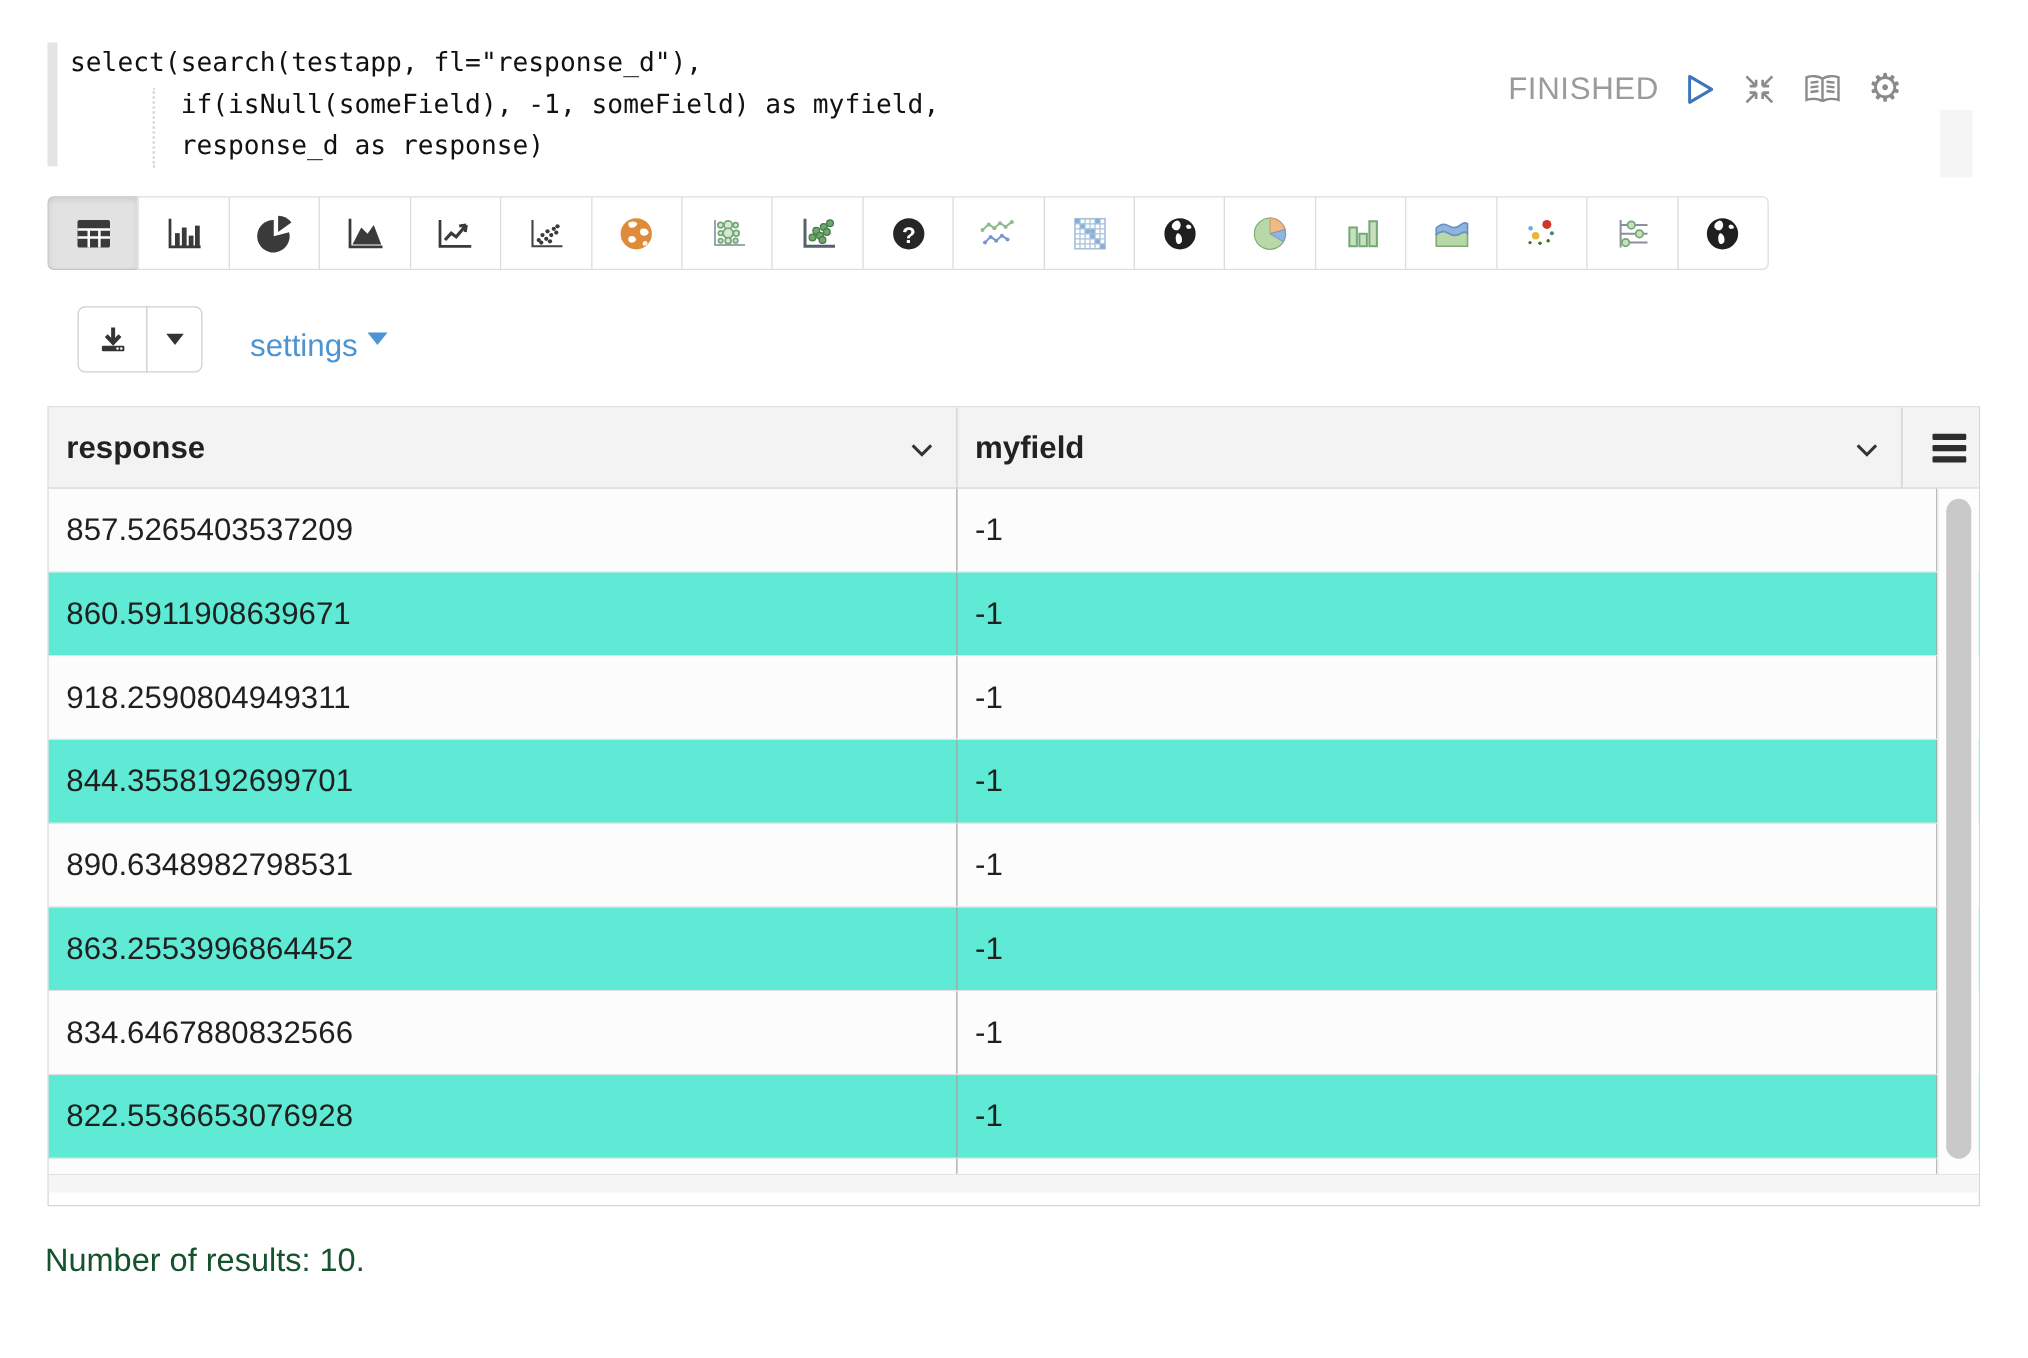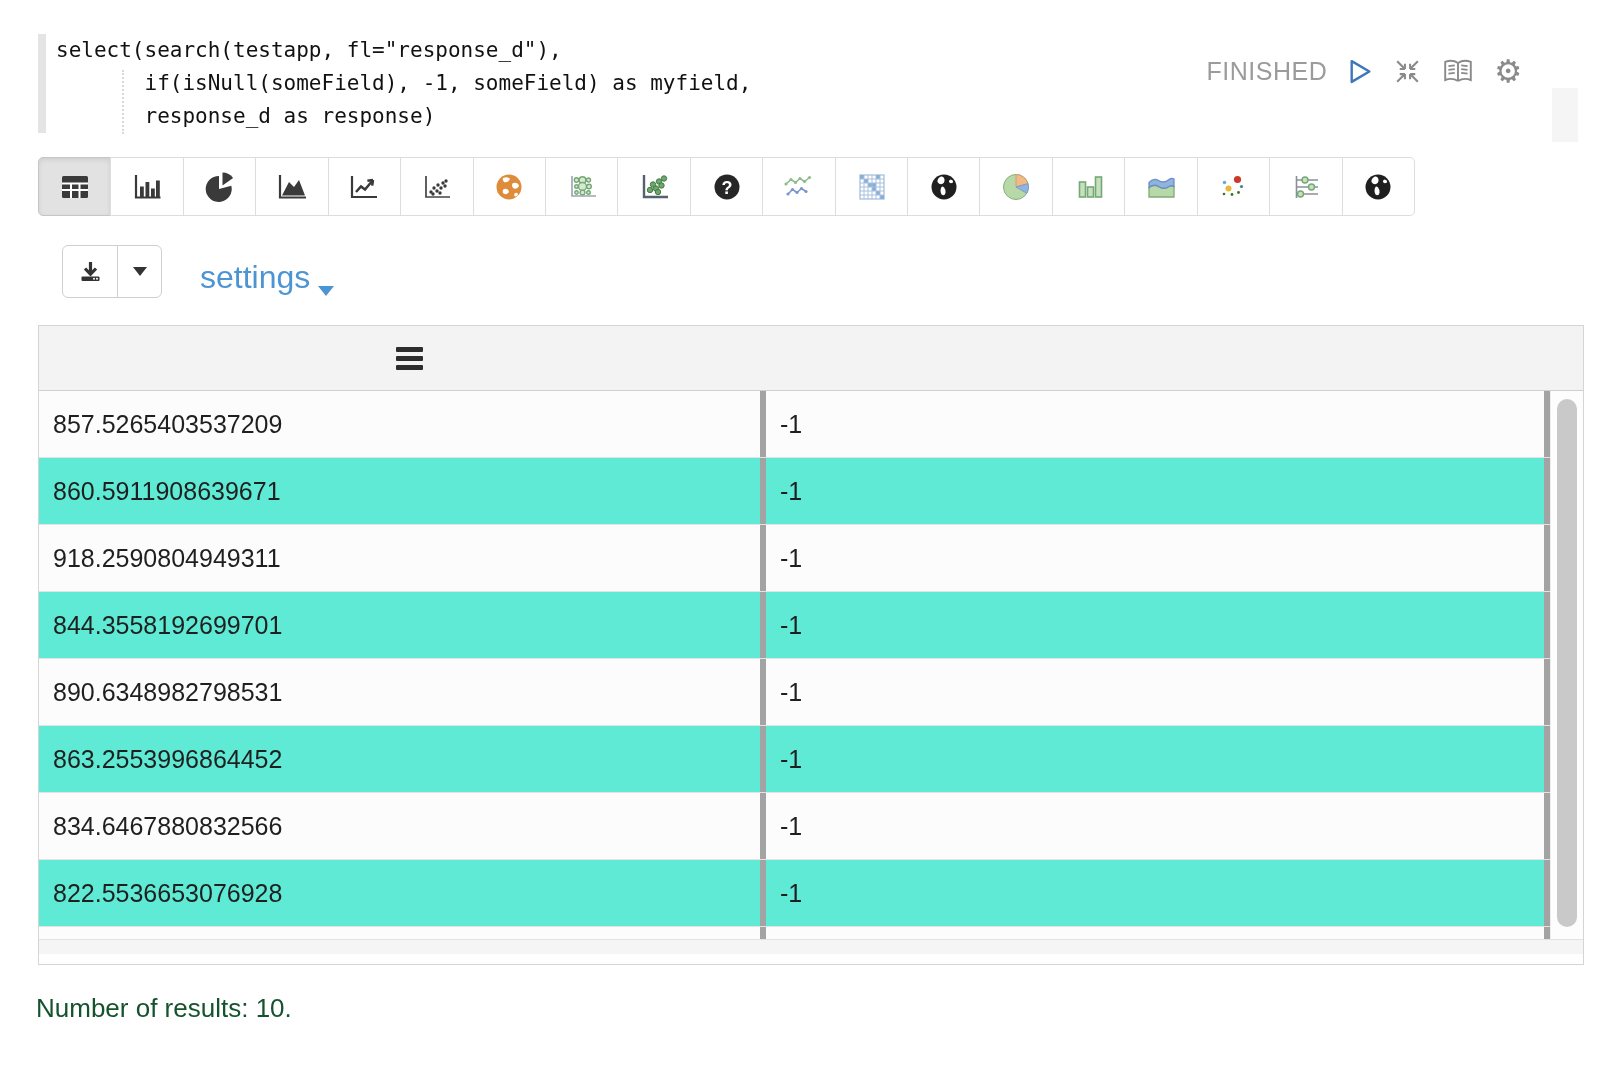--- a/index.html
+++ b/index.html
@@ -39,43 +39,43 @@
   .actions { position:absolute; left:62px; top:245px; height:53px; display:flex; align-items:center; }
   .dl-group { display:flex; height:53px; }
   .dl-btn { width:56px; background:#fff; border:1px solid #cfcfcf;
           display:flex; align-items:center; justify-content:center; cursor:pointer;
           border-radius:6px 0 0 6px; }
   .dl-caret-btn { width:45px; background:#fff; border:1px solid #cfcfcf; margin-left:-1px;
           display:flex; align-items:center; justify-content:center; cursor:pointer;
           border-radius:0 6px 6px 0; }
   .caret-down { width:0; height:0; border-left:7px solid transparent;
           border-right:7px solid transparent; border-top:9px solid #333; }
-  .settings-link { margin-left:38px; font-size:32px; color:#4d94d2; cursor:pointer;
-          display:flex; align-items:flex-end; gap:8px;margin-top:11px; }
+  .settings-link { margin-left:38px; font-size:25px; color:#4d94d2; cursor:pointer;
+          display:flex; align-items:flex-start; gap:8px;margin-top:11px; }
   .settings-caret { width:0; height:0; border-left:8px solid transparent;
           border-right:8px solid transparent; border-top:10px solid #4d94d2; margin-top:3px; }
 
   
   .grid { position:absolute; left:38px; top:325px; width:1546px; height:640px;
           border:1px solid #d5d5d5; background:#fff; }
   .grid-header { display:grid; grid-template-columns:727px 756px 61px; height:65px;
           background:#f3f3f3; border-bottom:1px solid #cfcfcf; }
   .th { position:relative; display:flex; align-items:center; padding-left:14px;
           font-size:25px; font-weight:bold; color:#222; border-right:1px solid #d0d0d0; }
   .th .col-chevron { position:absolute; right:18px; top:28px; cursor:pointer; }
   .th-menu { display:flex; align-items:center; justify-content:center; cursor:pointer; }
   .hamburger { display:flex; flex-direction:column; gap:4px; }
   .hamburger span { display:block; width:27px; height:5px; background:#2d2d2d; border-radius:1px; }
 
   .grid-body { position:relative; }
   .grid-row { display:grid; grid-template-columns:727px 784px 34px; height:67px;
           border-bottom:1px solid #e3e3e3; background:#5eead4; }
   .grid-row:nth-child(odd) { background:#fcfcfc; }
   .td { display:flex; align-items:center; padding-left:14px; font-size:25px;
-          color:#1f1f1f; border-right:6px solid #a3a3a3; overflow:hidden; }
+          color:#1f1f1f; border-right:1px solid #a3a3a3; overflow:hidden; }
   .td.last { border-right:none; }
   .grid-row.partial { height:12px; border-bottom:none; }
   .hscroll-strip { height:15px; background:#f5f5f5; border-top:1px solid #e2e2e2; }
 
   .vscroll-track { position:absolute; right:0; top:0; bottom:0; width:33px;
           background:#fdfdfd; border-left:1px solid #ededed; }
   .vscroll-thumb { position:absolute; right:6px; top:8px; width:20px; height:528px;
           background:#c9c9c9; border-radius:10px; cursor:pointer; }
 
   
@@ -333,20 +333,36 @@
       </div>
     </div>
     <div class="settings-link">
       <span>settings</span>
       <span class="settings-caret"></span>
     </div>
   </div>
 
   <div class="grid">
     <div class="grid-header">
+      <div class="th">
+        <span>response</span>
+        <span class="col-chevron">
+          <svg width="19" height="12" viewBox="0 0 18 11">
+            <polyline points="2,2 9,9 16,2" fill="none" stroke="#333" stroke-width="2.2"></polyline>
+          </svg>
+        </span>
+      </div>
+      <div class="th">
+        <span>myfield</span>
+        <span class="col-chevron">
+          <svg width="19" height="12" viewBox="0 0 18 11">
+            <polyline points="2,2 9,9 16,2" fill="none" stroke="#333" stroke-width="2.2"></polyline>
+          </svg>
+        </span>
+      </div>
       <div class="th th-menu" style="border-right:none;">
         <span class="hamburger">
           <span></span>
             <span></span>
             <span></span>
         </span>
       </div>
     </div>
 
     <div class="grid-body">

